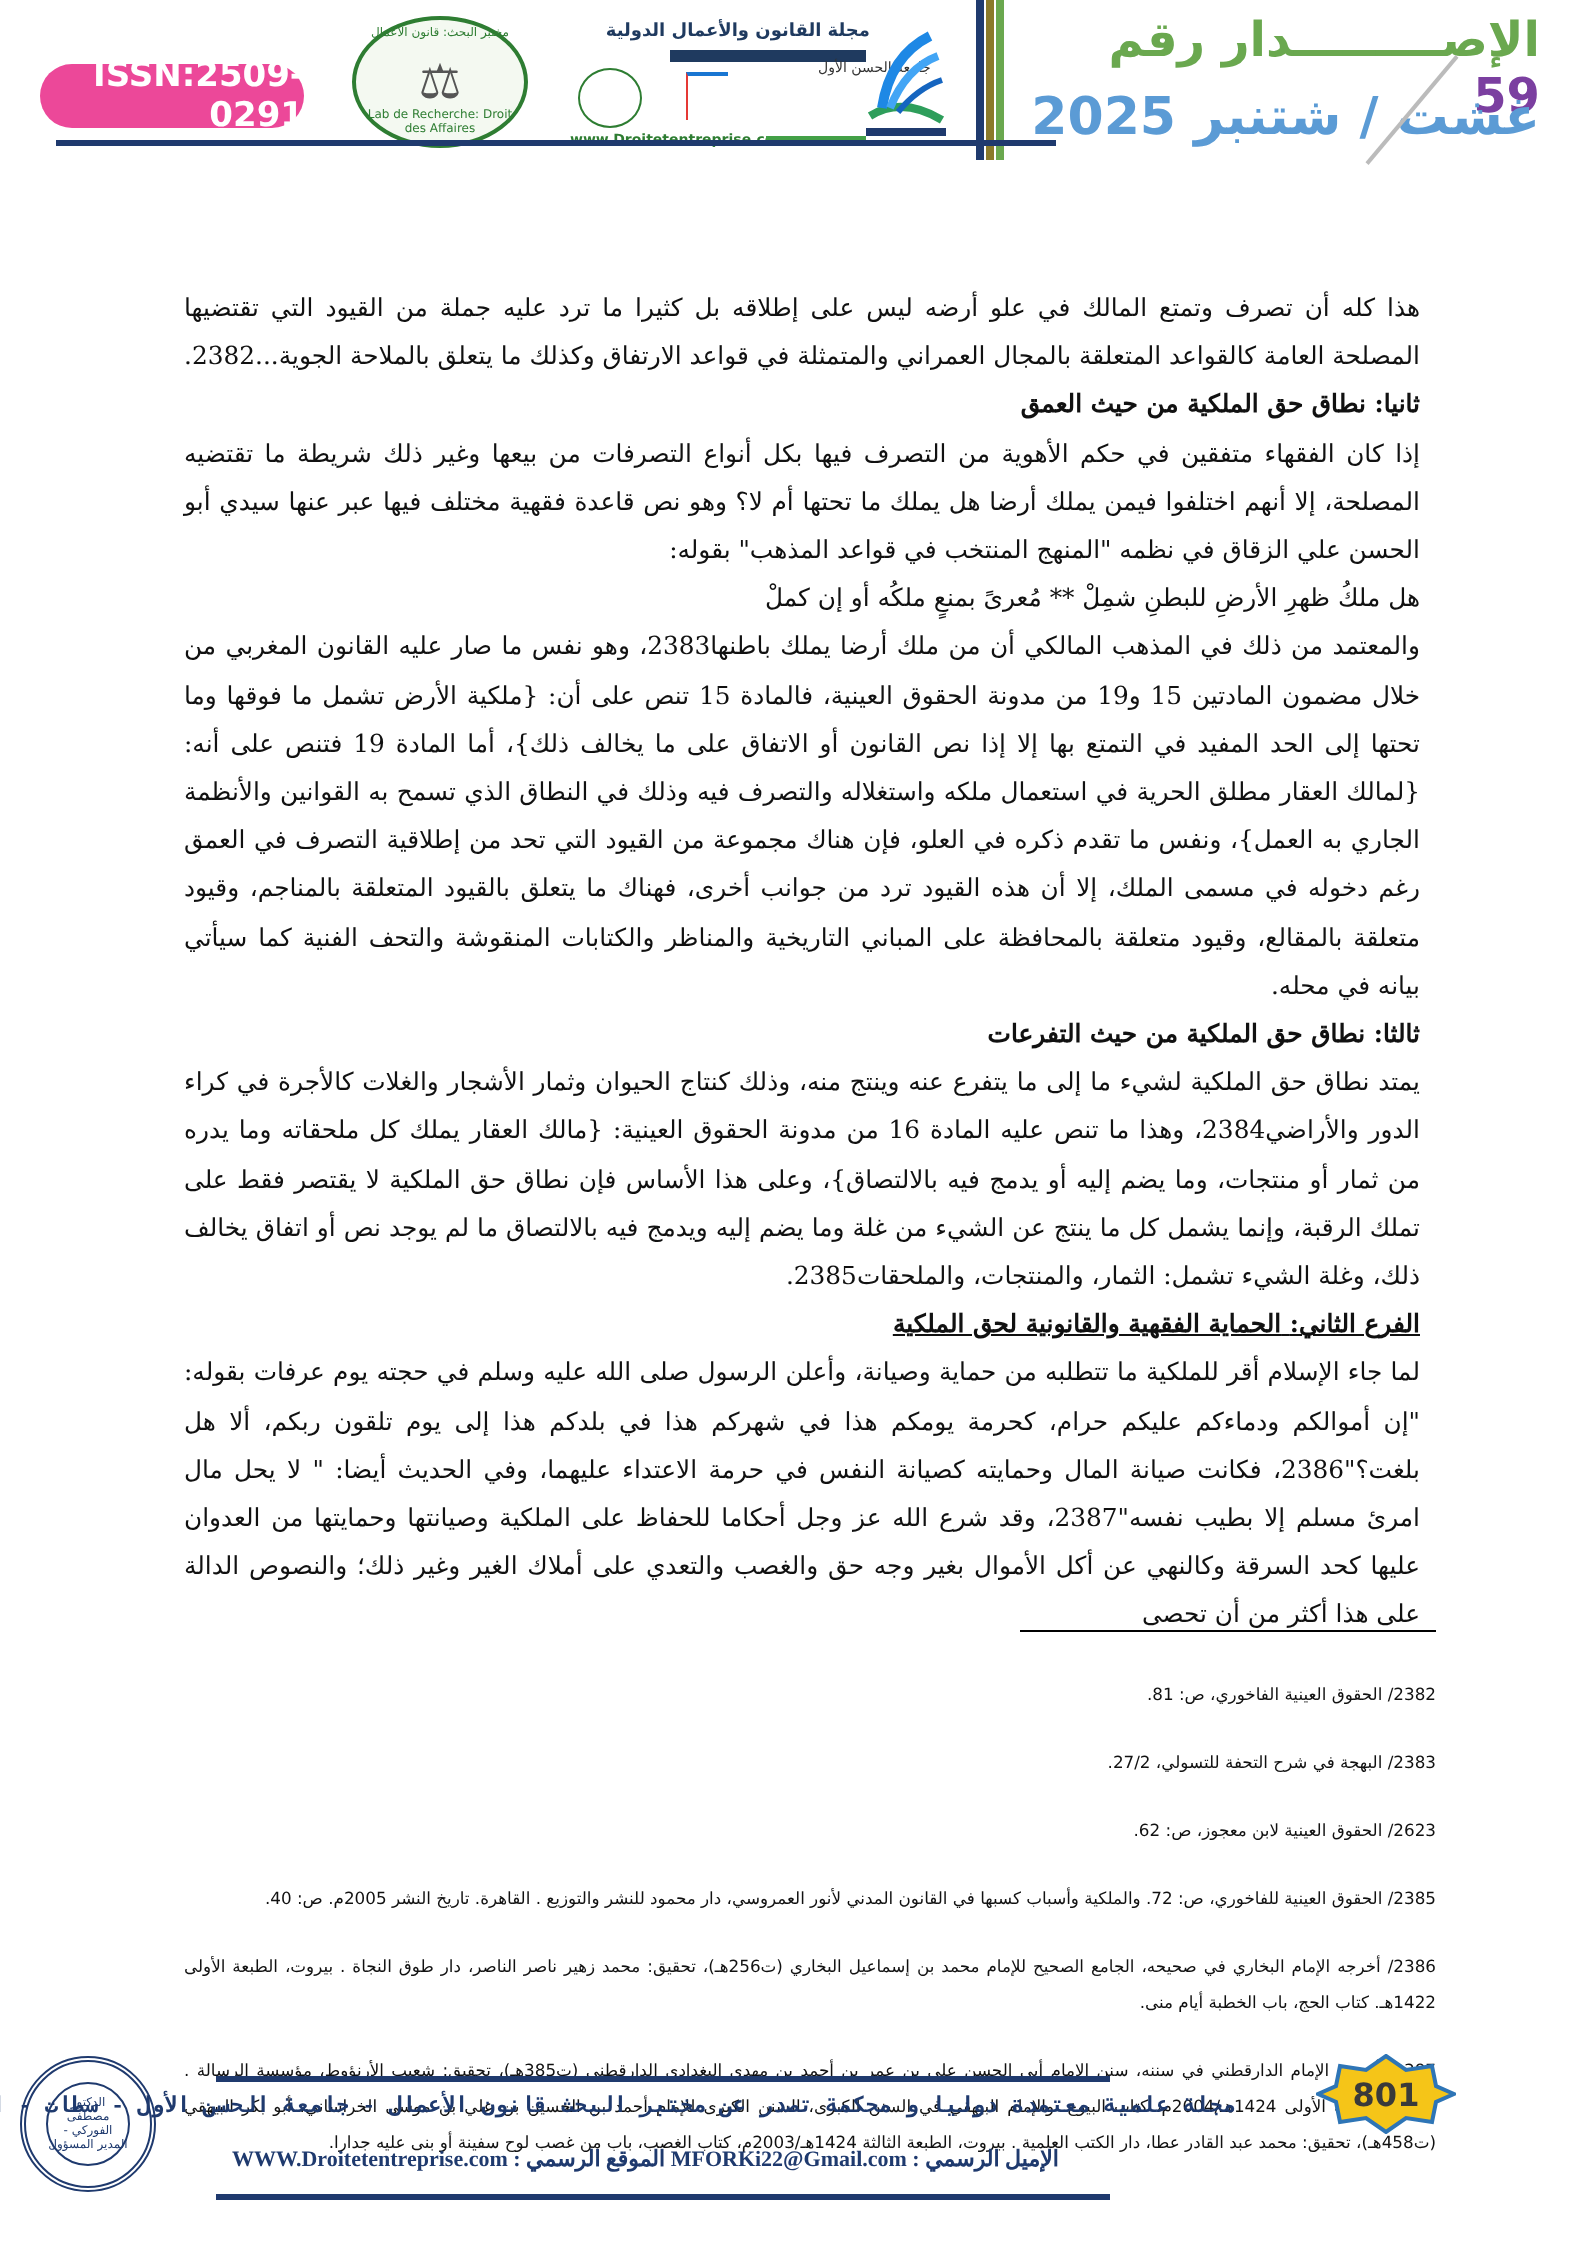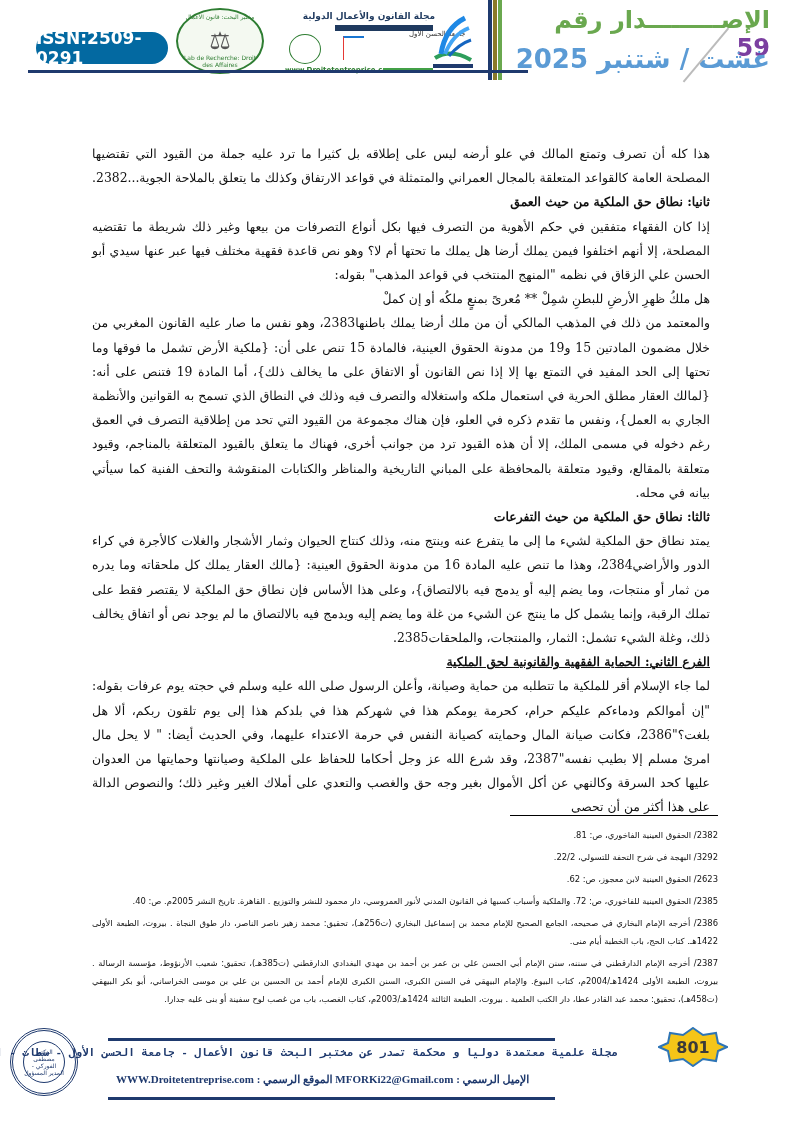--- a/index.html
+++ b/index.html
@@ -1,24 +1,24 @@
 <!DOCTYPE html>
 <html lang="ar" dir="rtl"><head>
 <meta charset="utf-8">
 <style>
   html, body { margin:0; padding:0; background:#ffffff; }
   body { width:793px; height:1122px; position:relative; overflow:hidden;
          font-family:"DejaVu Sans", sans-serif; color:#111; }
 
   
   .header { position:absolute; left:0; top:0; width:793px; height:95px; }
-  .issn { position:absolute; left:36px; top:32px; width:132px; height:32px;
-          background:#0369a1; border-radius:16px; color:#fff;
+  .issn { position:absolute; left:20px; top:32px; width:132px; height:32px;
+          background:#ec4899; border-radius:16px; color:#fff;
           font-family:"DejaVu Sans", sans-serif; font-size:17px; font-weight:bold;
-          display:flex; align-items:center; justify-content:center; direction:ltr; }
+          display:flex; align-items:center; justify-content:center; direction:ltr;text-align:right; }
   .seal { position:absolute; left:176px; top:8px; width:84px; height:62px; border-radius:50%;
           border:2px solid #2e7d32; background:#f4f9f1; display:flex; align-items:center; justify-content:center; }
   .seal .ring-text { position:absolute; font-size:6px; color:#2e7d32; top:3px; width:100%; text-align:center; }
   .seal .ring-text.bottom { top:auto; bottom:4px; direction:ltr; }
   .seal .scales { font-size:24px; color:#555; }
   .journal-logo { position:absolute; left:283px; top:6px; width:190px; height:70px; }
   .journal-logo .jtitle { position:absolute; right:38px; top:5px; font-size:9px; font-weight:bold; color:#1f3a5f; white-space:nowrap; }
   .journal-logo .jsub { position:absolute; right:40px; top:19px; width:98px; height:6px; background:#1f3a5f; }
   .journal-logo .mini-seal { position:absolute; left:6px; top:28px; width:30px; height:28px; border-radius:50%; border:1px solid #2e7d32; }
   .journal-logo .uh-mark { position:absolute; left:60px; top:30px; width:20px; height:22px; border-top:2px solid #1976d2; border-left:1px solid #e53935; }
@@ -44,21 +44,21 @@
   .content .h { font-weight:bold; }
   .content .h-u { font-weight:bold;text-decoration:underline; }
   .content .h-u .u { text-decoration:underline; }
   .content .verse { text-align:left; }
 
   
   .fn-rule { position:absolute; left:510px; top:815px; width:208px; height:1px; background:#000; }
   .footnotes { position:absolute; left:92px; top:822px; width:626px; direction:rtl;
                font-family:"DejaVu Sans", sans-serif; font-size:8.4px; line-height:18px;
                text-align:justify; text-align-last:right; }
-  .footnotes p { margin:4px 0 2px 0; }
+  .footnotes p { margin:16px 0 2px 0; }
 
   
   .foot-seal { position:absolute; left:10px; top:1028px; width:62px; height:62px; border-radius:50%;
                border:3px double #1f3a6e; background:#fff; display:flex; align-items:center; justify-content:center; }
   .foot-seal .inner { width:40px; height:40px; border-radius:50%; border:1px solid #1f3a6e; font-size:6px;
                       color:#1f3a6e; display:flex; align-items:center; justify-content:center; text-align:center; }
   .foot-rule-top { position:absolute; left:108px; top:1038px; width:447px; height:3px; background:#1f3a6e; }
   .foot-rule-bot { position:absolute; left:108px; top:1097px; width:447px; height:3px; background:#1f3a6e; }
   .foot-line1 { position:absolute; left:108px; top:1046px; width:510px; text-align:right;
                 font-family:Liberation Mono, monospace; font-size:11px; font-weight:bold; color:#1f3a6e; white-space:nowrap; }
@@ -125,21 +125,21 @@
   <p class="h-u">
     <span class="u">الفرع الثاني:</span>
     <span class="u">الحماية الفقهية والقانونية لحق الملكية</span>
   </p>
   <p>لما جاء الإسلام أقر للملكية ما تتطلبه من حماية وصيانة، وأعلن الرسول صلى الله عليه وسلم في حجته يوم عرفات بقوله: "إن أموالكم ودماءكم عليكم حرام، كحرمة يومكم هذا في شهركم هذا في بلدكم هذا إلى يوم تلقون ربكم، ألا هل بلغت؟"2386، فكانت صيانة المال وحمايته كصيانة النفس في حرمة الاعتداء عليهما، وفي الحديث أيضا: " لا يحل مال امرئ مسلم إلا بطيب نفسه"2387، وقد شرع الله عز وجل أحكاما للحفاظ على الملكية وصيانتها وحمايتها من العدوان عليها كحد السرقة وكالنهي عن أكل الأموال بغير وجه حق والغصب والتعدي على أملاك الغير وغير ذلك؛ والنصوص الدالة على هذا أكثر من أن تحصى</p>
 </div>
 
 <div class="fn-rule"></div>
 <div class="footnotes">
   <p>2382/ الحقوق العينية الفاخوري، ص: 81.</p>
-  <p>3292/ البهجة في شرح التحفة للتسولي، 22/2.</p>
+  <p>2383/ البهجة في شرح التحفة للتسولي، 27/2.</p>
   <p>2623/ الحقوق العينية لابن معجوز، ص: 62.</p>
   <p>2385/ الحقوق العينية للفاخوري، ص: 72. والملكية وأسباب كسبها في القانون المدني لأنور العمروسي، دار محمود للنشر والتوزيع . القاهرة. تاريخ النشر 2005م. ص: 40.</p>
   <p>2386/ أخرجه الإمام البخاري في صحيحه، الجامع الصحيح للإمام محمد بن إسماعيل البخاري (ت256هـ)، تحقيق: محمد زهير ناصر الناصر، دار طوق النجاة . بيروت، الطبعة الأولى 1422هـ. كتاب الحج، باب الخطبة أيام منى.</p>
   <p>2387/ أخرجه الإمام الدارقطني في سننه، سنن الإمام أبي الحسن علي بن عمر بن أحمد بن مهدي البغدادي الدارقطني (ت385هـ)، تحقيق: شعيب الأرنؤوط، مؤسسة الرسالة . بيروت، الطبعة الأولى 1424هـ/2004م، كتاب البيوع. والإمام البيهقي في السنن الكبرى، السنن الكبرى للإمام أحمد بن الحسين بن علي بن موسى الخراساني، أبو بكر البيهقي (ت458هـ)، تحقيق: محمد عبد القادر عطا، دار الكتب العلمية . بيروت، الطبعة الثالثة 1424هـ/2003م، كتاب الغصب، باب من غصب لوح سفينة أو بنى عليه جدارا.</p>
 </div>
 
 <div class="foot-seal">
   <div class="inner">الدكتور مصطفى الفوركي - المدير المسؤول</div>
 </div>
 <div class="foot-rule-top"></div>

